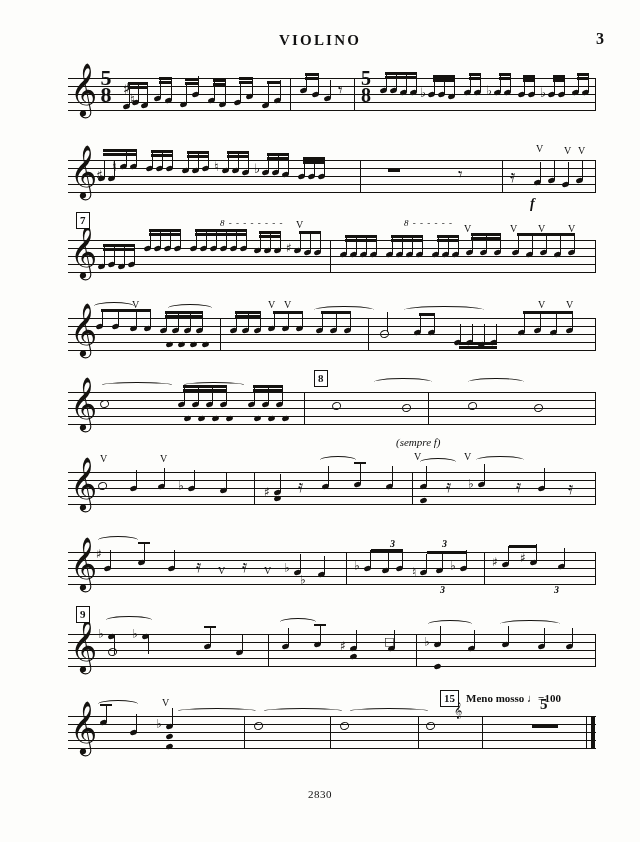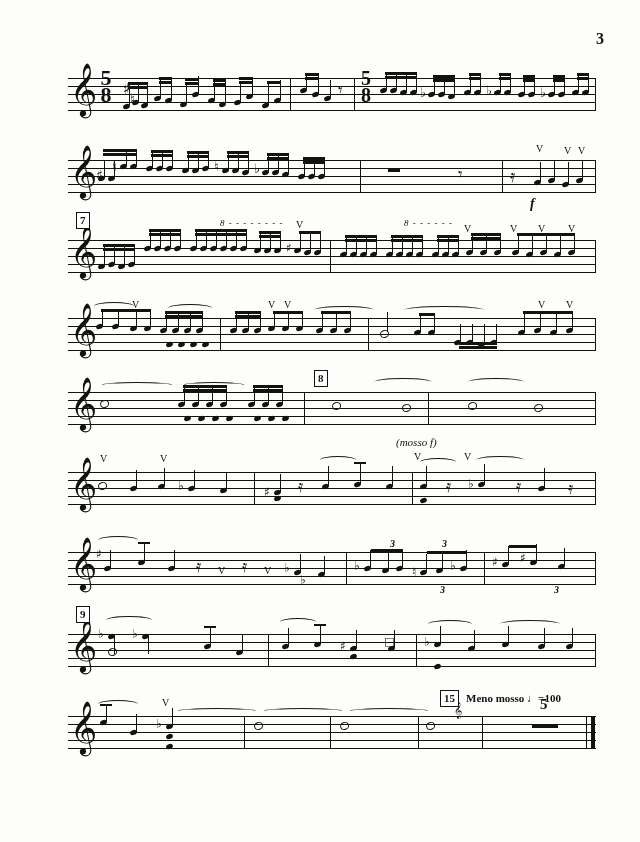--- a/index.html
+++ b/index.html
@@ -248,20 +248,21 @@
     font-family: "Liberation Serif", serif;
     font-weight: 700;
     font-size: 15px;
   }
 </style>
 </head>
 <body>
 
 <div class="page">
 
+  <div class="header-title">VIOLINO</div>
   <div class="page-number">3</div>
 
   <div class="system" style="top:78px;">
     <div class="staff">
       <div class="line"></div>
         <div class="line"></div>
         <div class="line"></div>
         <div class="line"></div>
         <div class="line"></div>
     </div>
@@ -770,21 +771,21 @@
     <div class="nh" style="left:214px; top:24px;"></div>
 
     <div class="barline" style="left:236px;"></div>
 
     <div class="nh open" style="left:264px; top:10px;"></div>
     <div class="nh open" style="left:334px; top:12px;"></div>
     <div class="nh open" style="left:400px; top:10px;"></div>
     <div class="nh open" style="left:466px; top:12px;"></div>
     <div class="barline" style="left:360px;"></div>
 
-    <div class="expr" style="left:328px; top:44px;">(mosso f)</div>
+    <div class="expr" style="left:328px; top:44px;">(sempre f)</div>
     <div class="endbar-thin" style="left:527px;"></div>
   </div>
 
   <div class="system" style="top:472px;">
     <div class="staff">
       <div class="line"></div>
         <div class="line"></div>
         <div class="line"></div>
         <div class="line"></div>
         <div class="line"></div>
@@ -1013,13 +1014,14 @@
     <div class="barline" style="left:350px;"></div>
 
     <div class="fermata" style="left:386px; top:-14px;">𝄞</div>
     <div class="barline" style="left:414px;"></div>
     <div class="numeral" style="left:472px; top:-20px;">5</div>
     <div class="restbar" style="left:464px; top:8px; width:26px;"></div>
     <div class="endbar-thin" style="left:518px;"></div>
     <div class="endbar-thick" style="left:523px;"></div>
   </div>
 
+  <div class="plate-number">2830</div>
 </div>
 
 </body></html>

